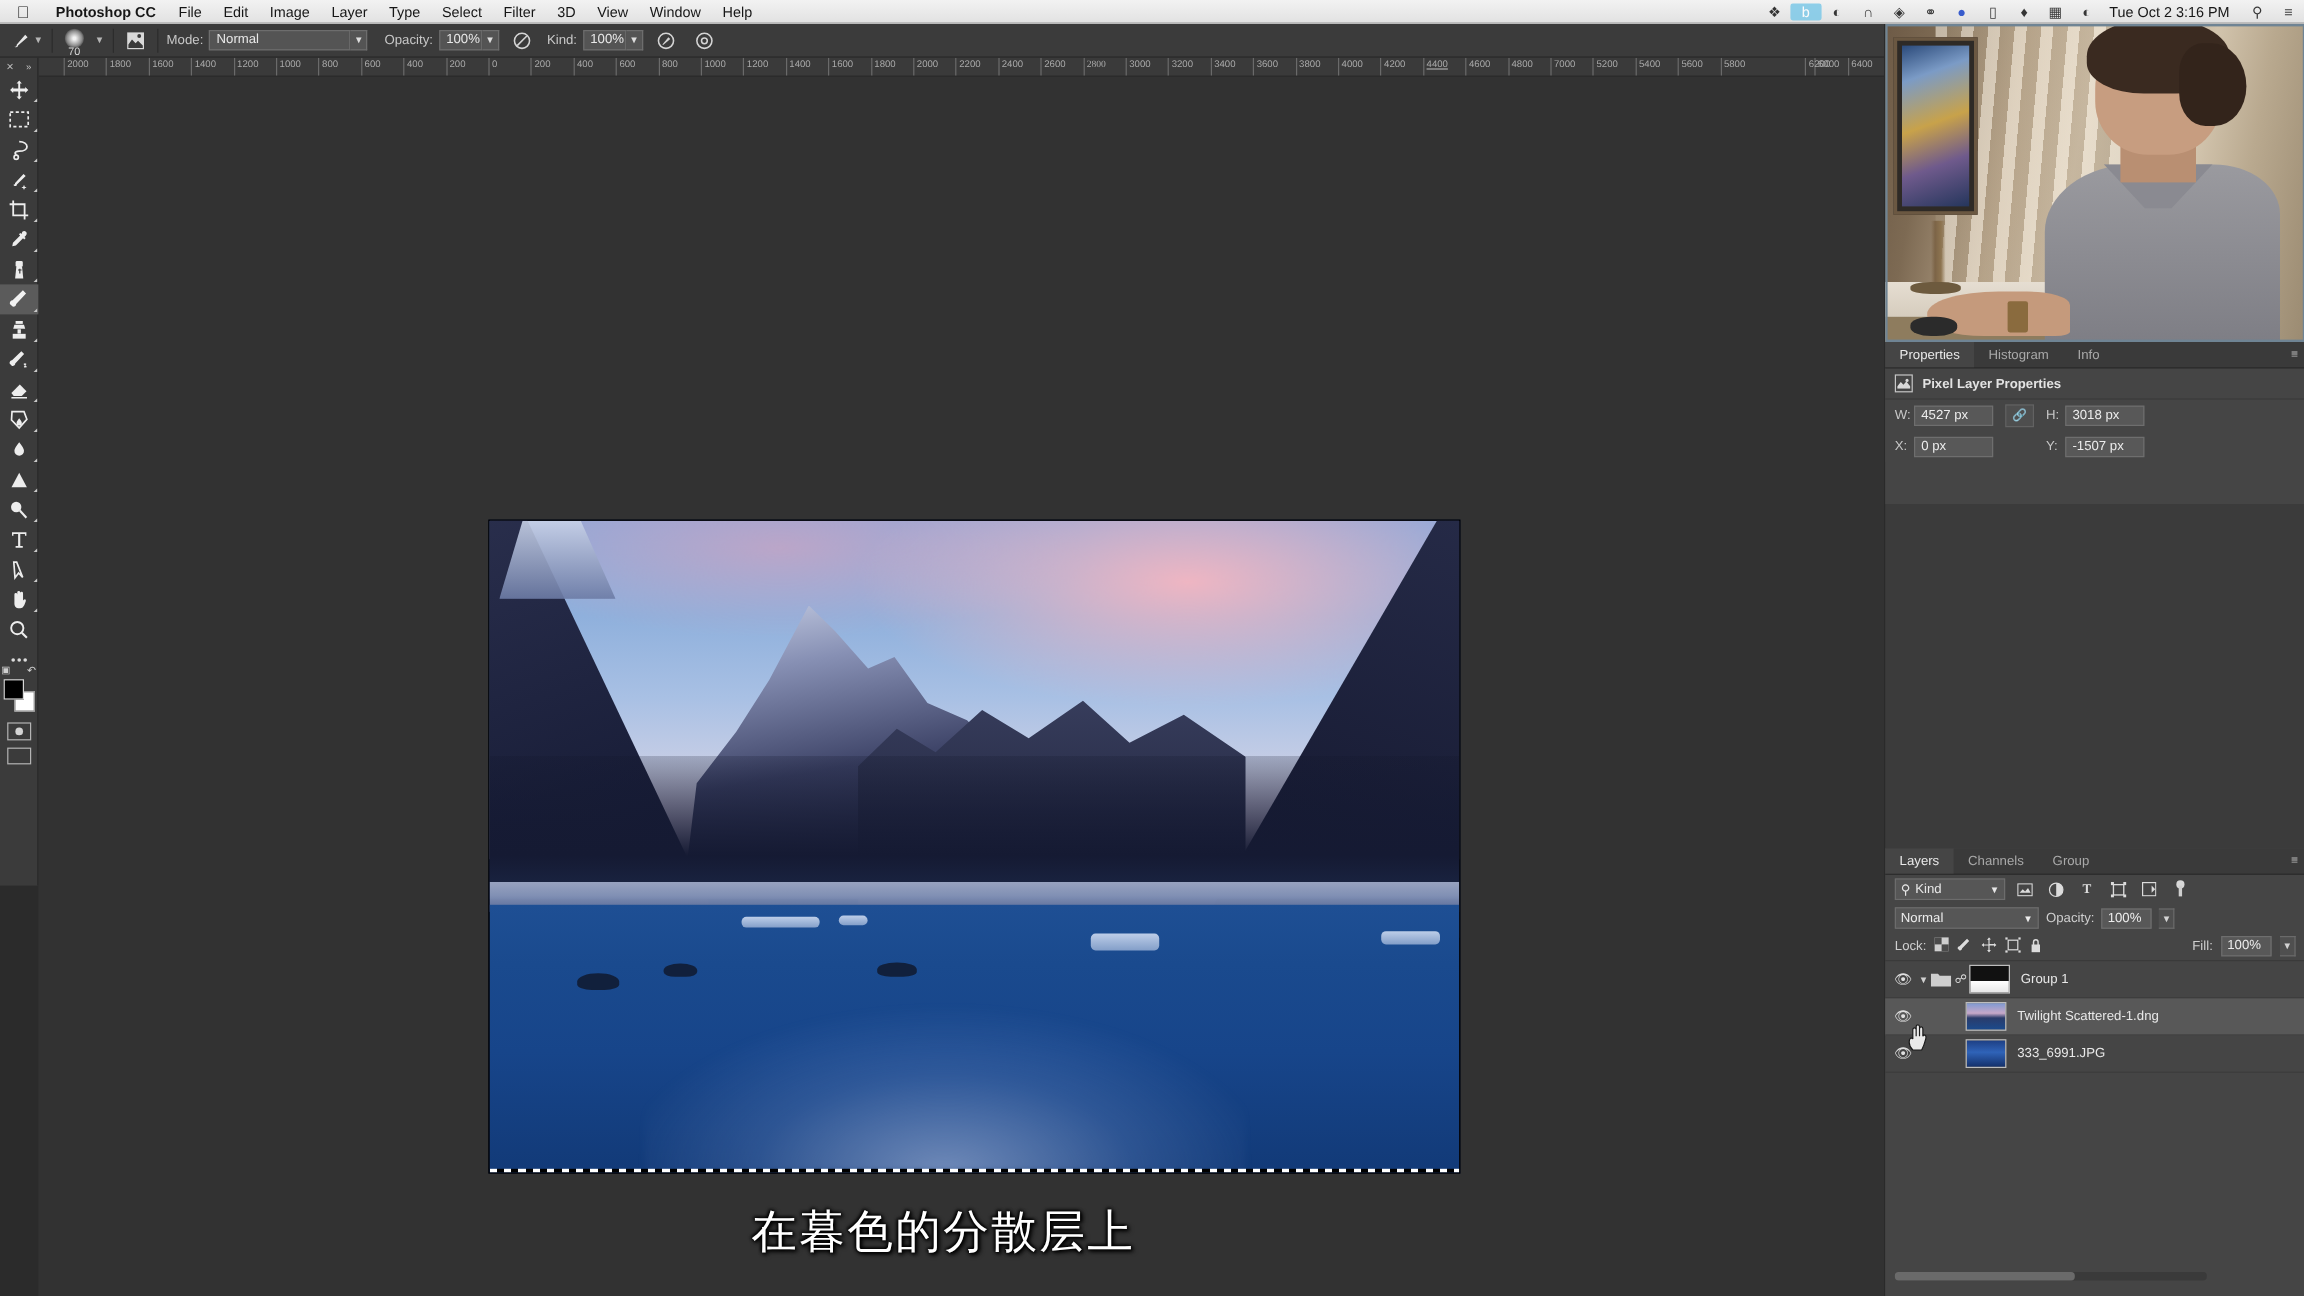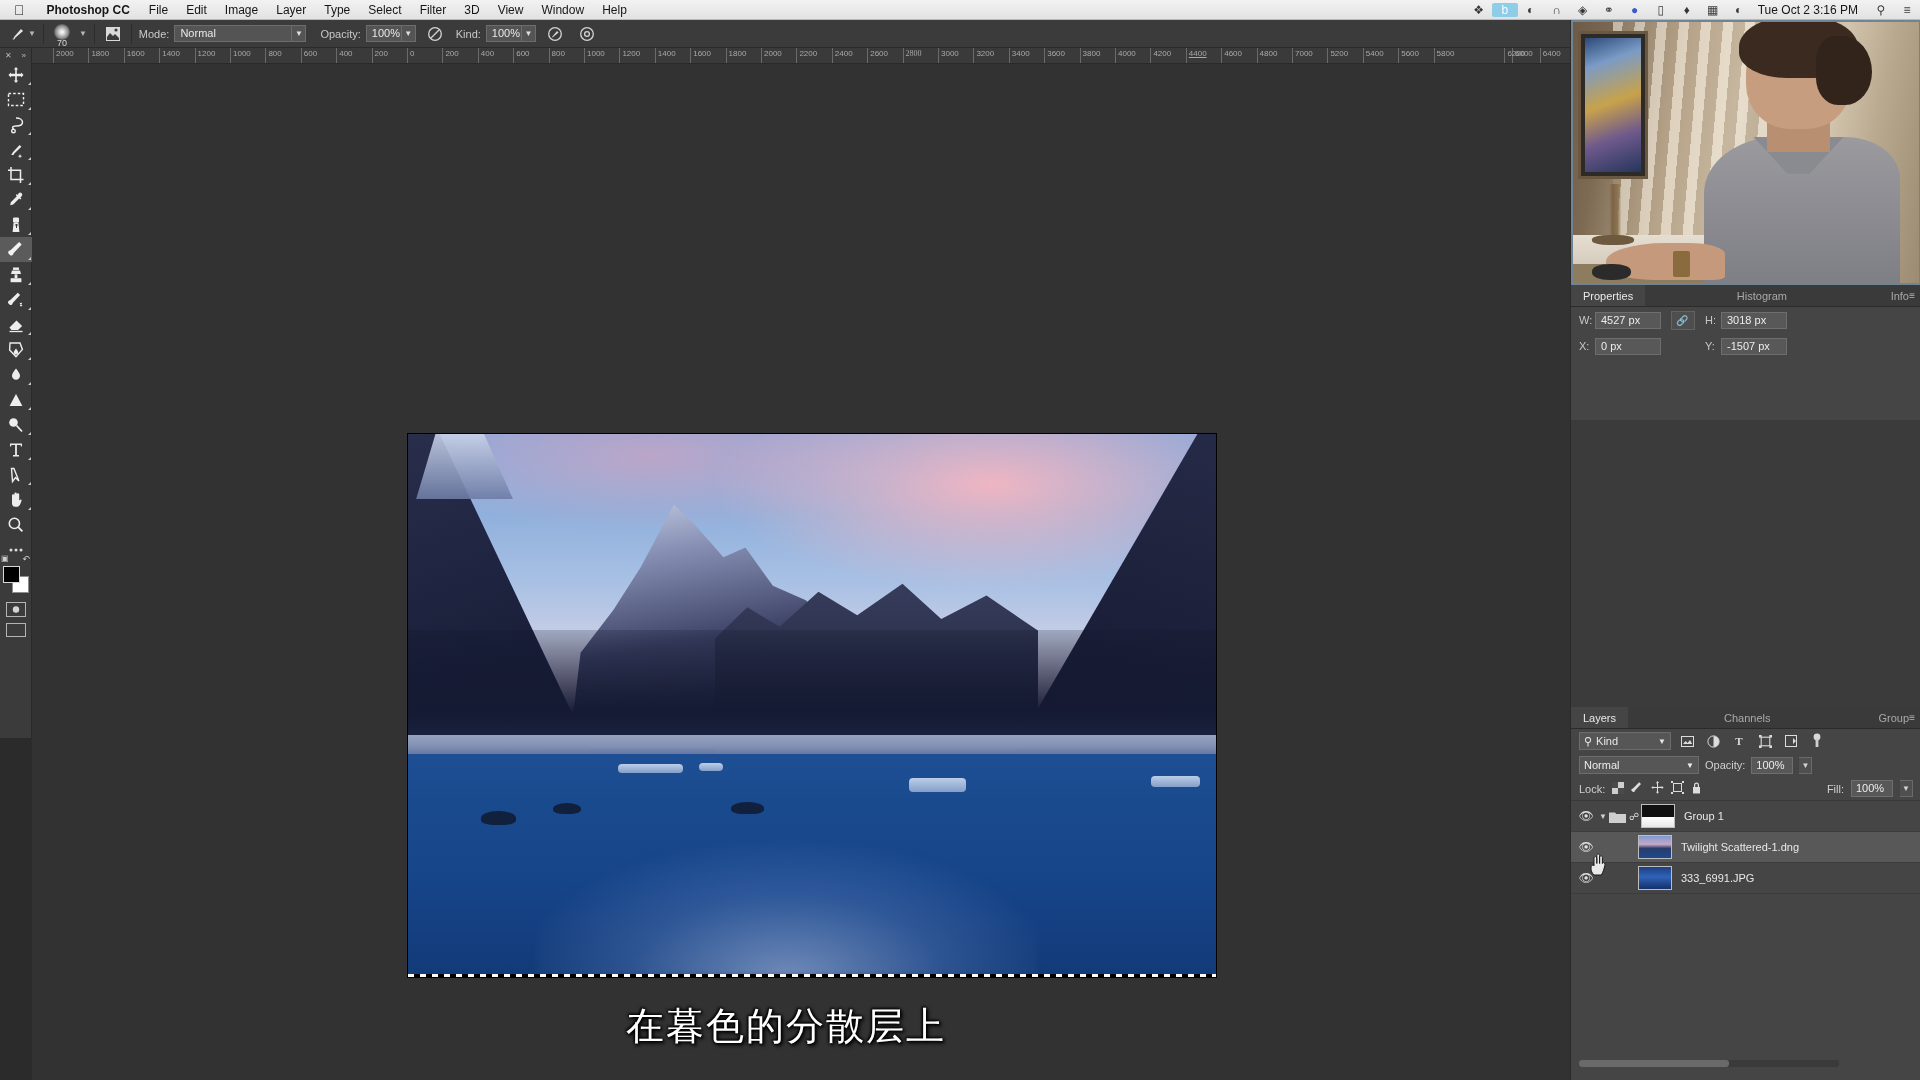--- a/index.html
+++ b/index.html
@@ -190,21 +190,21 @@
   .wc-mouse{ position:absolute; left:6%; bottom:2%; width:11%; height:6%;
     background:#2b2b2b; border-radius:45%; }
   .wc-watch{ position:absolute; left:29%; bottom:3%; width:5%; height:10%;
     background:#8a6b3e; border-radius:2px; }
   .wc-border{ position:absolute; inset:0; border:2px solid #6f8494; pointer-events:none; }
 
   
   .panel{ position:absolute; left:0; width:350px; background:#454545; }
   .panel-tabs{
     height:22px; background:#3a3a3a; display:flex; align-items:stretch;
-    border-bottom:1px solid #2b2b2b; position:relative;justify-content:space-between;
+    border-bottom:1px solid #2b2b2b; position:relative;
   }
   .ptab{ padding:0 12px; display:flex; align-items:center; font-size:11px; color:#a9a9a9; }
   .ptab.active{ background:#454545; color:#eaeaea; }
   .panel-menu{ position:absolute; right:6px; top:6px; color:#b6b6b6; font-size:10px; line-height:10px;}
   .panel-body{ background:#454545; }
 
   .prop-head{ display:flex; align-items:center; height:26px; padding-left:8px;
     border-bottom:1px solid #3a3a3a; }
   .prop-head .ico{ width:15px; height:15px; border:1px solid #c6c6c6; margin-right:8px;
     display:flex; align-items:center; justify-content:center; }
@@ -600,20 +600,29 @@
   </div>
 
   <div class="panel" style="top:265px; height:135px;">
     <div class="panel-tabs">
       <div class="ptab active">Properties</div>
       <div class="ptab">Histogram</div>
       <div class="ptab">Info</div>
       <div class="panel-menu">≡</div>
     </div>
     <div class="panel-body">
+      <div class="prop-head">
+        <span class="ico">
+          <svg width="11" height="9" viewBox="0 0 11 9">
+              <path d="M0 7l3-3.6 2.2 2.2L7.6 3 11 7v2H0z" fill="#d9d9d9"></path>
+              <circle cx="8.2" cy="2" r="1.3" fill="#d9d9d9"></circle>
+            </svg>
+        </span>
+        <span class="ttl">Pixel Layer Properties</span>
+      </div>
       <div class="prop-row">
         <span class="prop-lab">W:</span>
         <span class="prop-field">4527 px</span>
         <span class="link-btn">🔗</span>
         <span class="prop-lab">H:</span>
         <span class="prop-field">3018 px</span>
       </div>
       <div class="prop-row">
         <span class="prop-lab">X:</span>
         <span class="prop-field">0 px</span>

